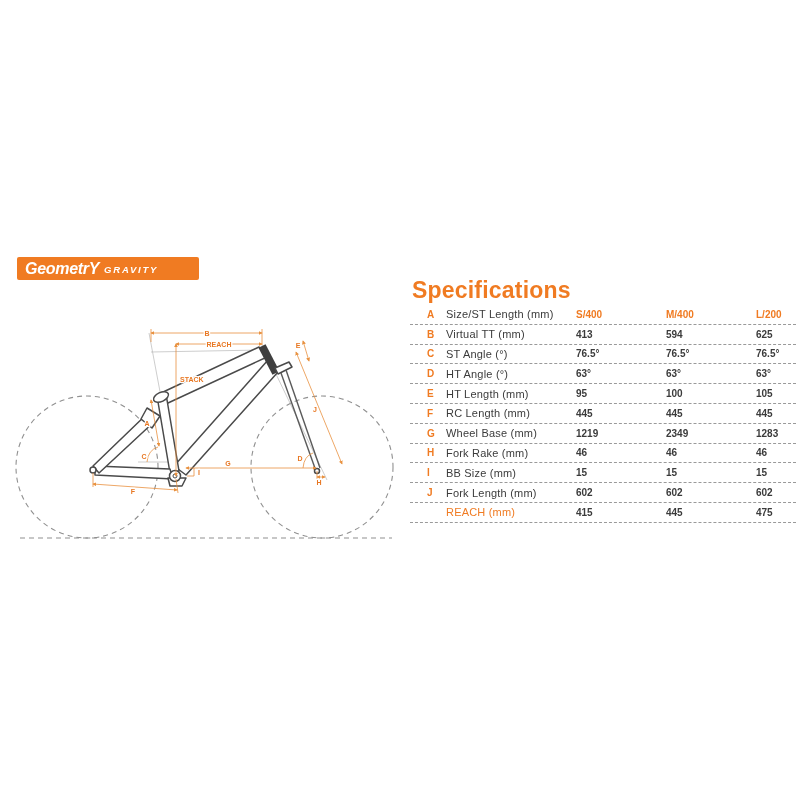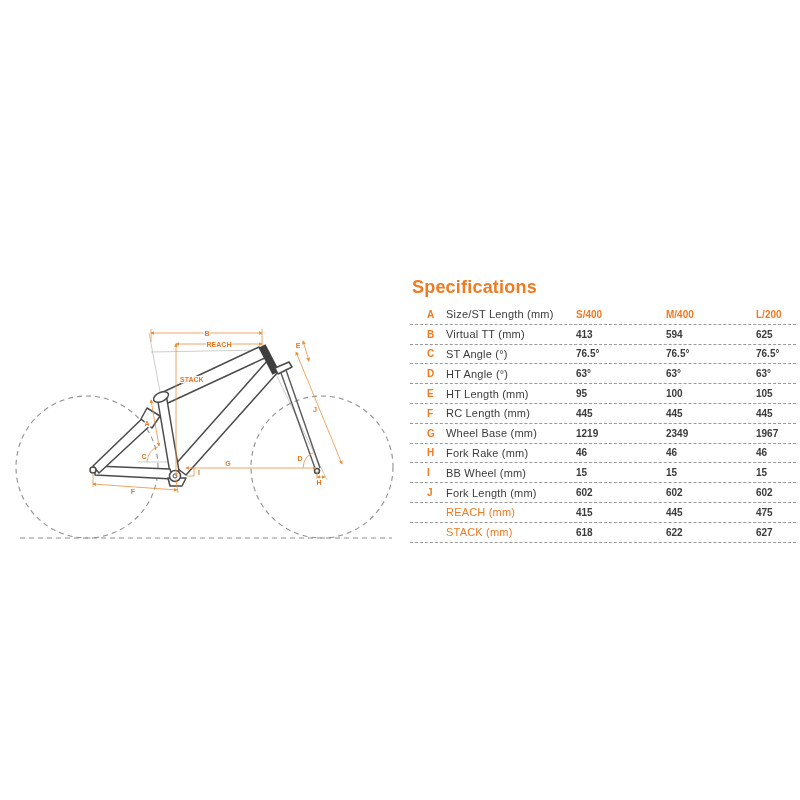--- a/index.html
+++ b/index.html
@@ -18,21 +18,21 @@
     letter-spacing:-0.3px; line-height:1;
   }
   .logo-secondary{
     color:#fff; font-style:italic; font-weight:800; font-size:9.5px;
     letter-spacing:1.8px; line-height:1; margin-top:2px;
   }
 
   
   .spec-title{
     position:absolute; left:412px; top:277px;
-    color:#F07B22; font-size:18px; font-weight:700; letter-spacing:0.2px;text-align:center;
+    color:#F07B22; font-size:23px; font-weight:700; letter-spacing:0.2px;text-align:center;
   }
   .spec-table{
     position:absolute; left:410px; top:305px; width:386px;
   }
   .spec-row{
     display:grid; grid-template-columns:36px 130px 90px 90px 40px;
     align-items:center; height:19.8px;
     border-bottom:1px dashed #9a9a9a;
   }
   .spec-letter{
@@ -58,20 +58,24 @@
   .dim-line{ stroke:#E8913F; stroke-width:0.8; fill:none; }
   .frame-tube{ fill:#ffffff; stroke:#4a4a4a; stroke-width:1.5; stroke-linejoin:round; }
   .construction{ stroke:#b8b8b8; stroke-width:0.7; fill:none; }
   .wheel{ fill:none; stroke:#909090; stroke-width:1.1; stroke-dasharray:5 4; }
 </style>
 </head>
 <body>
 
 <div class="page">
 
+  <div class="logo-badge">
+    <span class="logo-primary">GeometrY</span>
+    <span class="logo-secondary">GRAVITY</span>
+  </div>
 
   <svg class="diagram" viewBox="0 0 430 260" width="430" height="260">
     <defs>
       <marker id="arr" viewBox="0 0 6 6" refX="5" refY="3" markerWidth="5" markerHeight="5" orient="auto-start-reverse">
         <path d="M0,0 L6,3 L0,6 Z" fill="#E8913F"></path>
       </marker>
     </defs>
 
     <circle class="wheel" cx="87" cy="167" r="71"></circle>
     <circle class="wheel" cx="322" cy="167" r="71"></circle>
@@ -174,52 +178,45 @@
         <span class="spec-label">RC Length (mm)</span>
         <span class="spec-value">445</span>
         <span class="spec-value">445</span>
         <span class="spec-value">445</span>
       </div>
       <div class="spec-row">
         <span class="spec-letter">G</span>
         <span class="spec-label">Wheel Base (mm)</span>
         <span class="spec-value">1219</span>
         <span class="spec-value">2349</span>
-        <span class="spec-value">1967</span>
+        <span class="spec-value">1283</span>
       </div>
       <div class="spec-row">
         <span class="spec-letter">H</span>
         <span class="spec-label">Fork Rake (mm)</span>
         <span class="spec-value">46</span>
         <span class="spec-value">46</span>
         <span class="spec-value">46</span>
       </div>
       <div class="spec-row">
         <span class="spec-letter">I</span>
-        <span class="spec-label">BB Wheel (mm)</span>
+        <span class="spec-label">BB Size (mm)</span>
         <span class="spec-value">15</span>
         <span class="spec-value">15</span>
         <span class="spec-value">15</span>
       </div>
       <div class="spec-row">
         <span class="spec-letter">J</span>
         <span class="spec-label">Fork Length (mm)</span>
         <span class="spec-value">602</span>
         <span class="spec-value">602</span>
         <span class="spec-value">602</span>
       </div>
       <div class="spec-row">
         <span class="spec-letter"></span>
         <span class="spec-label orange">REACH (mm)</span>
         <span class="spec-value">415</span>
         <span class="spec-value">445</span>
         <span class="spec-value">475</span>
       </div>
-      <div class="spec-row">
-        <span class="spec-letter"></span>
-        <span class="spec-label orange">STACK (mm)</span>
-        <span class="spec-value">618</span>
-        <span class="spec-value">622</span>
-        <span class="spec-value">627</span>
-      </div>
     </div>
 
 </div>
 
 </body></html>

